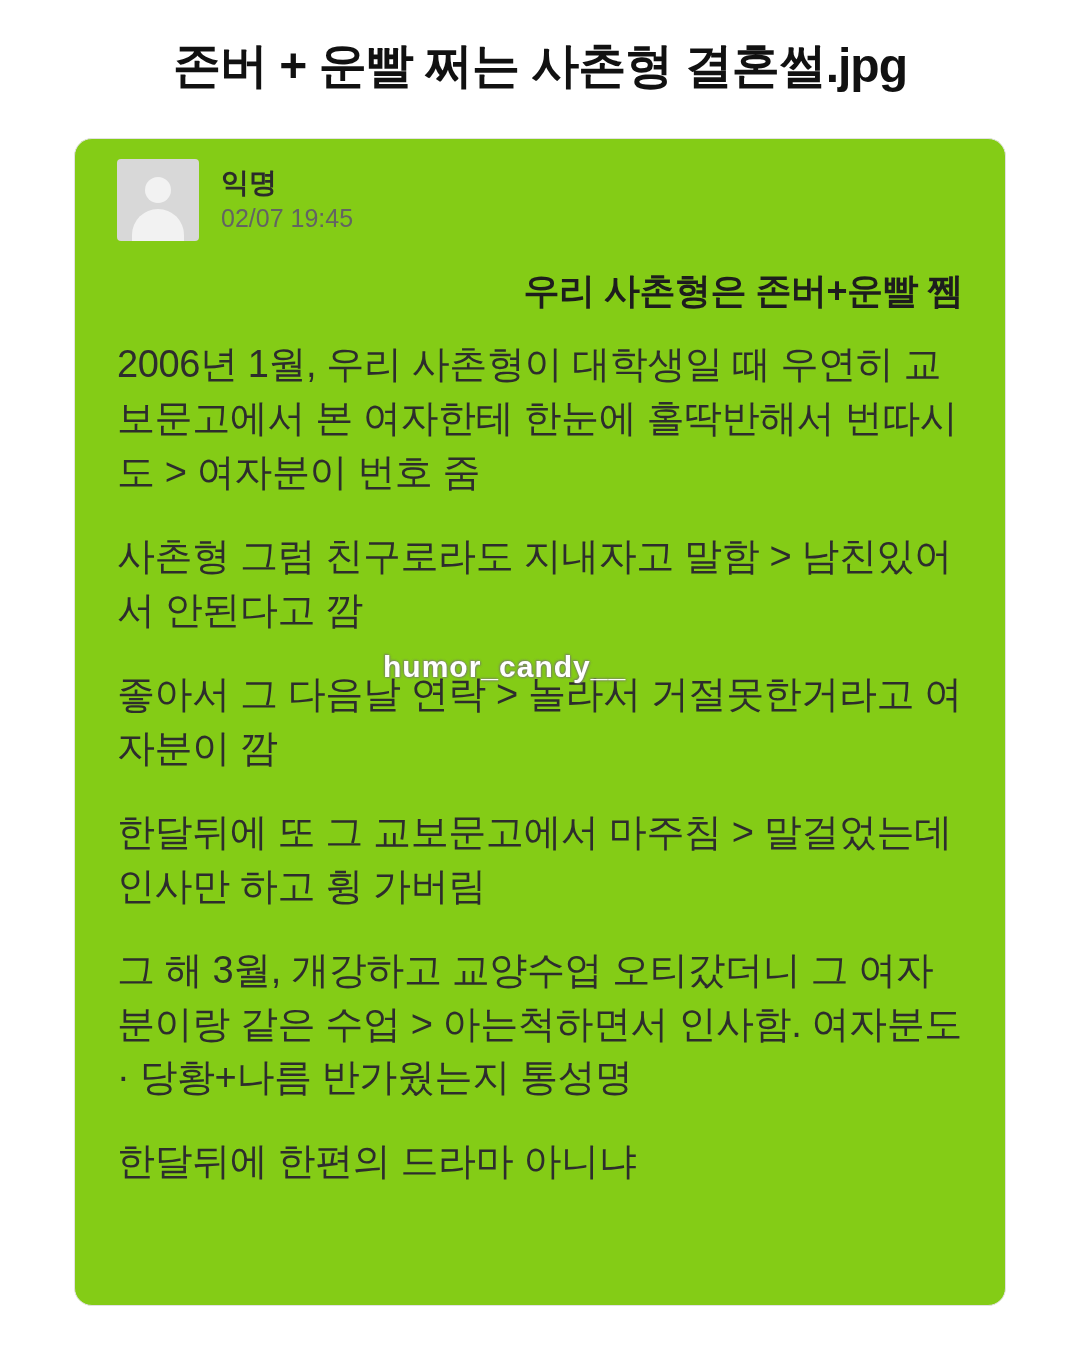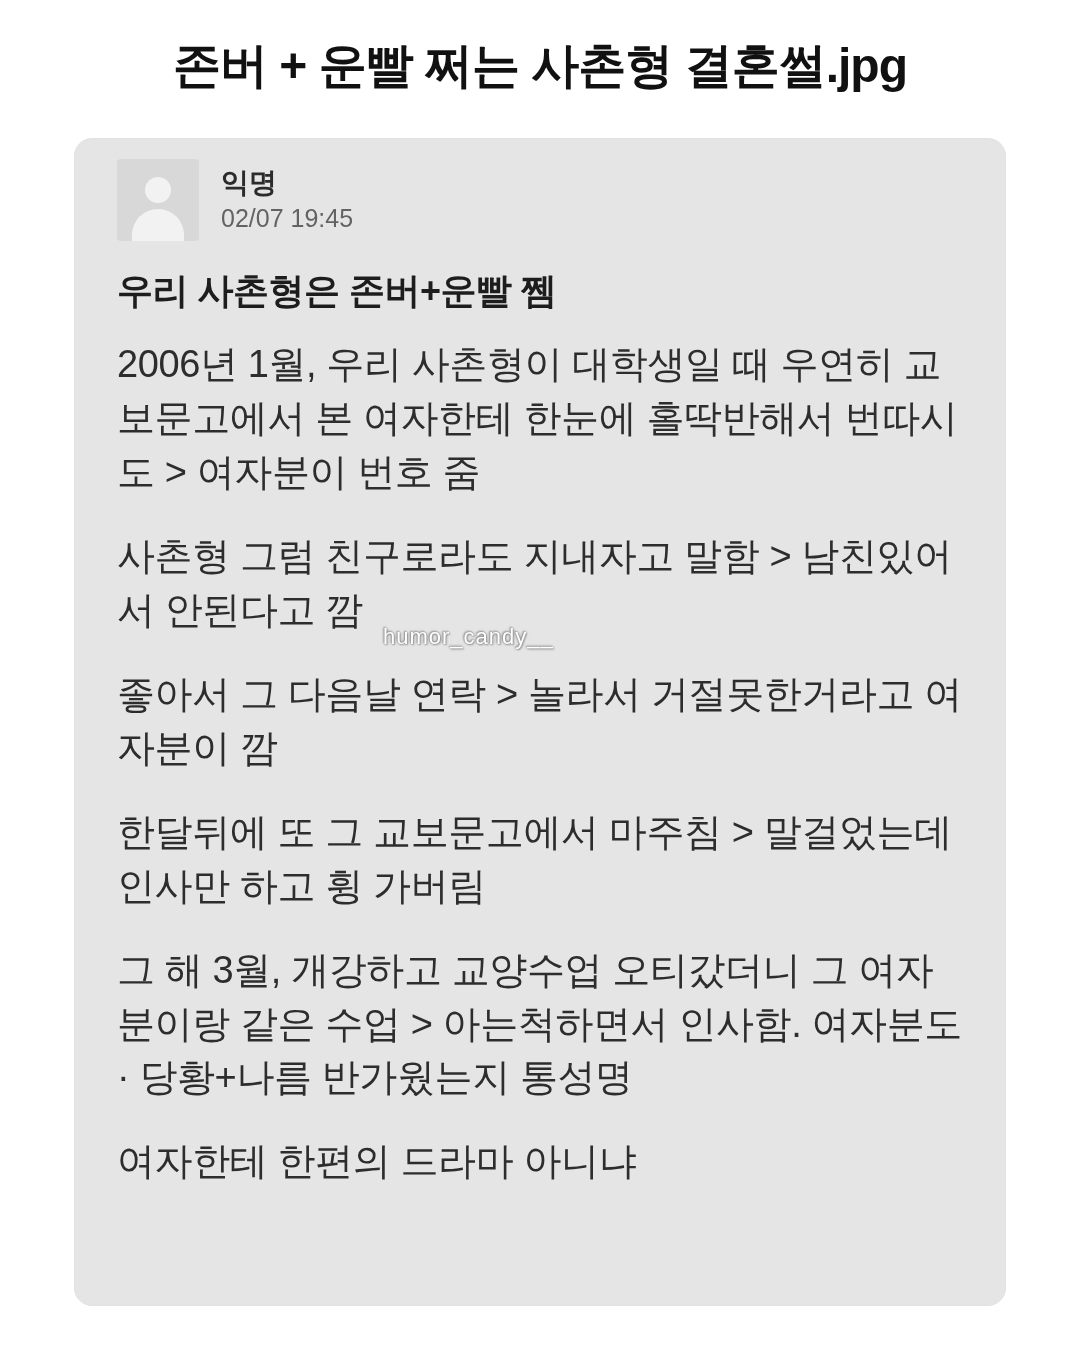--- a/index.html
+++ b/index.html
@@ -31,21 +31,21 @@
     letter-spacing: -1px;
     white-space: nowrap;
   }
   .card {
     position: absolute;
     left: 74px;
     top: 138px;
     width: 932px;
     height: 1168px;
     box-sizing: border-box;
-    background: #e5e5e5;
+    background: #84cc16;
     border: 1px solid #e2e2e2;
     border-radius: 18px;
     overflow: hidden;
   }
   .post-head {
     display: flex;
     align-items: flex-start;
     padding: 20px 0 0 42px;
   }
   .avatar {
@@ -92,41 +92,42 @@
     color: #636363;
     line-height: 1.5;
   }
   .post-title {
     margin: 26px 0 0 0;
     padding: 0 42px;
     font-size: 36px;
     font-weight: bold;
     color: #1d1d1d;
     letter-spacing: -0.5px;
+    text-align: right;
   }
   .post-body {
     padding: 22px 36px 0 42px;
   }
   .para {
     font-size: 38px;
     line-height: 1.42;
     color: #2d2d2d;
     margin: 0 0 30px 0;
     letter-spacing: -0.4px;
     white-space: pre-line;
   }
   .para:last-child {
     margin-bottom: 0;
   }
   .watermark {
     position: absolute;
     left: 383px;
-    top: 624px;
-    font-size: 22px;
-    font-weight: normal;
+    top: 650px;
+    font-size: 30px;
+    font-weight: bold;
     color: #ffffff;
     letter-spacing: 1px;
     text-shadow:
       0 0 2px rgba(120,120,120,0.85),
       1px 1px 2px rgba(120,120,120,0.7),
       -1px -1px 2px rgba(120,120,120,0.7);
     pointer-events: none;
   }
 </style>
 </head>
@@ -150,20 +151,20 @@
     </div>
 
     <div class="post-title">우리 사촌형은 존버+운빨 쩸</div>
 
     <div class="post-body">
       <p class="para">2006년 1월, 우리 사촌형이 대학생일 때 우연히 교보문고에서 본 여자한테 한눈에 홀딱반해서 번따시도 &gt; 여자분이 번호 줌</p>
       <p class="para">사촌형 그럼 친구로라도 지내자고 말함 &gt; 남친있어서 안된다고 깜</p>
       <p class="para">좋아서 그 다음날 연락 &gt; 놀라서 거절못한거라고 여자분이 깜</p>
       <p class="para">한달뒤에 또 그 교보문고에서 마주침 &gt; 말걸었는데 인사만 하고 휭 가버림</p>
       <p class="para">그 해 3월, 개강하고 교양수업 오티갔더니 그 여자분이랑 같은 수업 &gt; 아는척하면서 인사함. 여자분도 · 당황+나름 반가웠는지 통성명</p>
-      <p class="para">여자한테 한편의 드라마 아니냐</p>
+      <p class="para">한달뒤에 한편의 드라마 아니냐</p>
     </div>
 
   </div>
 
   <div class="watermark">humor_candy__</div>
 
 </div>
 
 </body></html>

